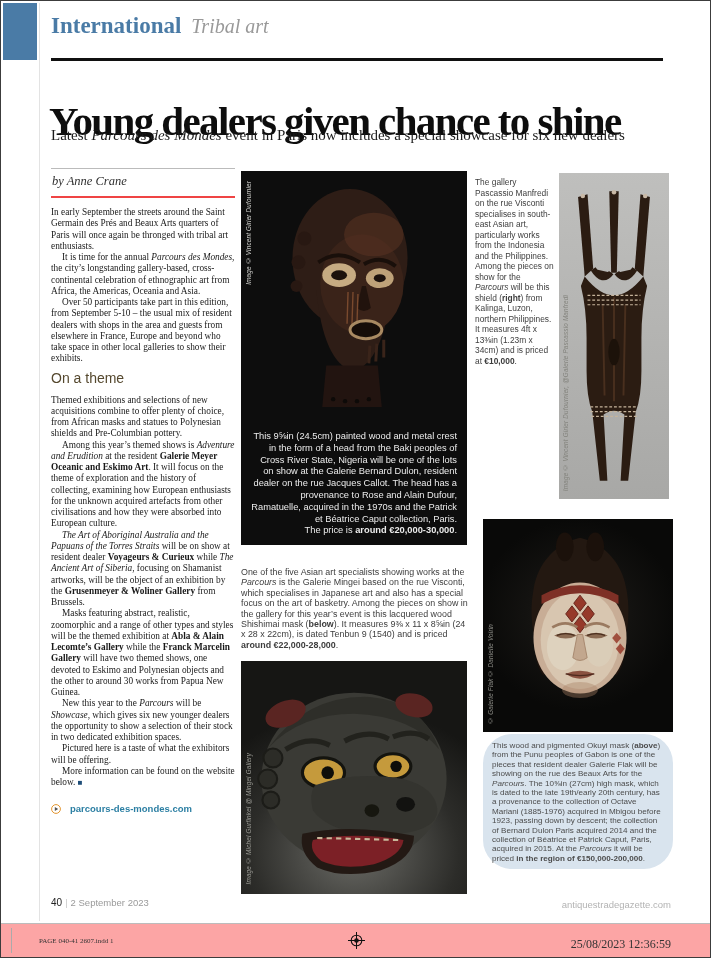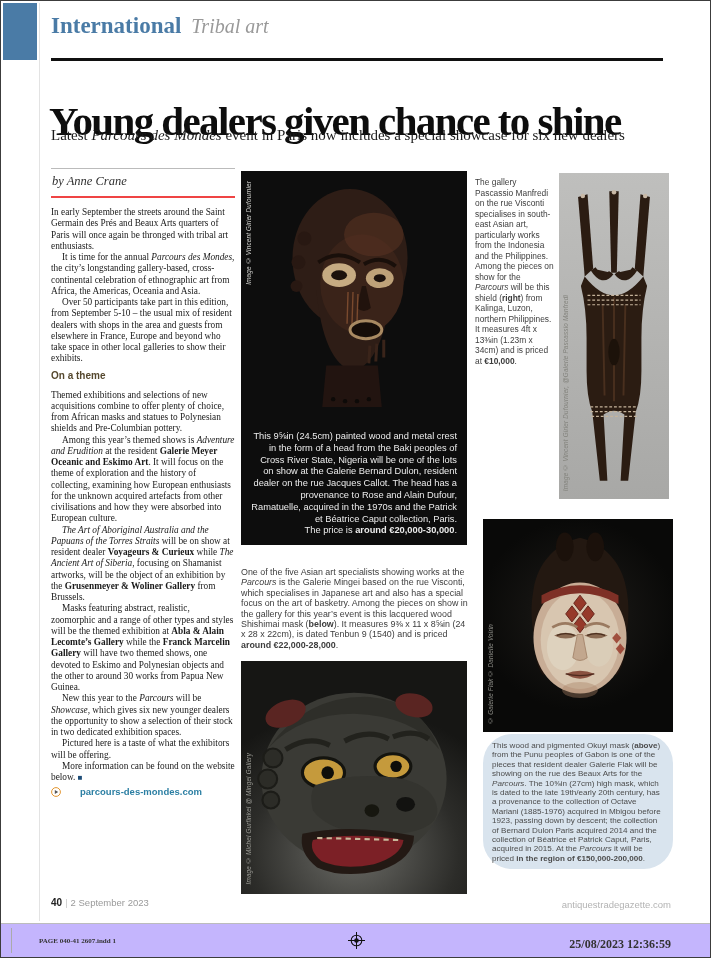--- a/index.html
+++ b/index.html
@@ -17,31 +17,31 @@
   .headline{position:absolute;left:48px;top:73px;width:622px;font-weight:bold;font-size:41px;
     letter-spacing:-1.6px;line-height:1;color:#0d0d0d;}
   .standfirst{position:absolute;left:50px;top:126px;width:612px;font-size:15px;color:#1b1b1b;}
 
   .col1{position:absolute;left:50px;top:167px;width:184px;}
   .byline{border-top:1px solid #bbb;border-bottom:2px solid #ef4444;padding:5px 1px 7px;
     font-style:italic;font-size:12.5px;color:#2e2e2e;}
   .body-paras{margin-top:9px;}
   .body-paras p{margin:0;font-size:9.3px;line-height:11.25px;color:#191919;}
   .body-paras p + p{text-indent:11px;}
-  .subhead2{font-family:"Liberation Sans",sans-serif;font-weight:bold;font-size:10px;
+  .subhead2{font-family:"Liberation Sans",sans-serif;font-weight:normal;font-size:14px;
     color:var(--heading-olive,#55482e);margin:5px 0 2px;}
-  .weblink-row{margin-top:3px;display:flex;align-items:center;gap:19px;}
+  .weblink-row{margin-top:15px;display:flex;align-items:center;gap:9px;}
   .weblink{font-family:"Liberation Sans",sans-serif;font-weight:bold;font-size:9.5px;
     color:var(--link-teal,#2c7fa3);text-decoration:none;}
   .s-i{font-style:italic}.s-b{font-weight:bold}
   .s-sq{color:var(--end-square-navy,#1e4d78);font-size:8px;}
 
   .pagefoot-left{position:absolute;left:50px;top:896px;font-family:"Liberation Sans",sans-serif;
     font-size:9.5px;color:#9a9a9a;}
-  .pagefoot-left .num{font-weight:bold;color:#222;font-size:10px;}
+  .pagefoot-left .num{font-weight:normal;color:#222;font-size:10px;}
   .pagefoot-left .sep{color:#c9c9c9;margin:0 3px;}
   .sitefoot{position:absolute;right:39px;top:898px;font-family:"Liberation Sans",sans-serif;
     font-size:9.5px;color:#b3b3b3;}
 
   figure{margin:0;text-align:right;}
   .vcredit{position:absolute;writing-mode:vertical-rl;transform:rotate(180deg);
     font-family:"Liberation Sans",sans-serif;font-style:italic;font-size:6.3px;letter-spacing:.2px;white-space:nowrap;}
 
   
   .fig1{position:absolute;left:240px;top:170px;width:226px;background:var(--caption-black-bg,#0d0d0d);}
@@ -68,21 +68,21 @@
     background:linear-gradient(180deg,#bfbfbd,#a8a8a6);}
   .figShield .vcredit{left:3px;bottom:8px;color:#83837d;}
   .figOkuyi{position:absolute;left:482px;top:518px;width:190px;height:213px;overflow:hidden;
     background:radial-gradient(ellipse 70% 60% at 50% 45%, #1e1c19 0%, #090908 75%);}
   .figOkuyi .vcredit{left:4px;bottom:8px;color:#8d8d87;}
   .cap3{position:absolute;left:482px;top:733px;width:190px;box-sizing:border-box;padding:7px 9px 6px;
     background:var(--caption-panel-bg,#d9e4ee);font-family:"Liberation Sans",sans-serif;
     font-size:8.1px;line-height:9.4px;color:#4c4c4c;border-radius:29px;}
 
   .page-bottom-rule{position:absolute;left:0;right:0;top:922px;height:1px;background:#bcbcbc;}
-  .printbar{position:absolute;left:0;right:0;top:923px;height:34px;background:#c4b5fd;font-weight:bold;}
+  .printbar{position:absolute;left:0;right:0;top:923px;height:34px;background:#fca5a5;}
   .print-tick{position:absolute;left:10px;top:4px;height:25px;width:1px;background:#aaa;}
   .print-file{position:absolute;left:38px;top:13px;font-size:7px;color:#333;}
   .regmark{position:absolute;left:347px;top:8px;}
   .print-date{position:absolute;right:39px;top:13px;font-size:12px;color:#333;}
 </style>
 </head>
 <body>
 
 <div id="canvas">
 

